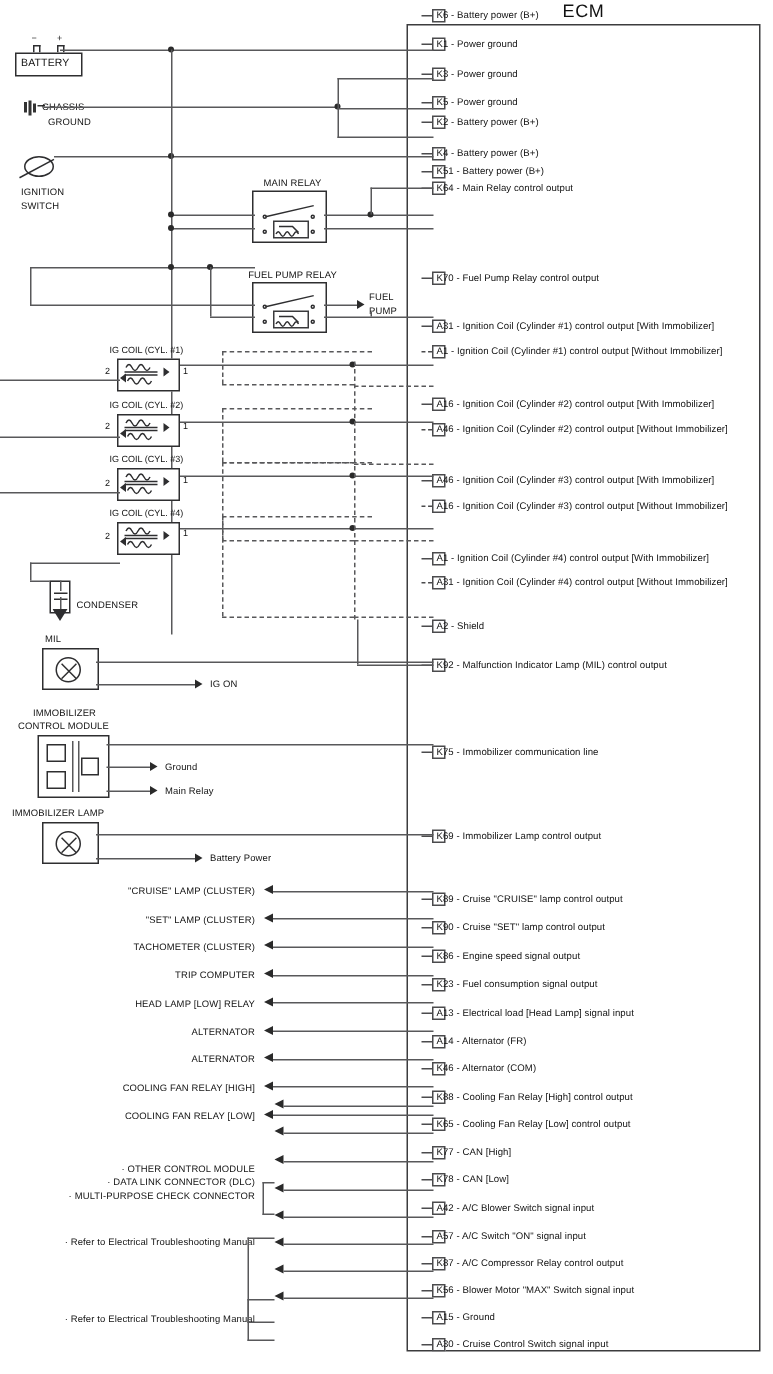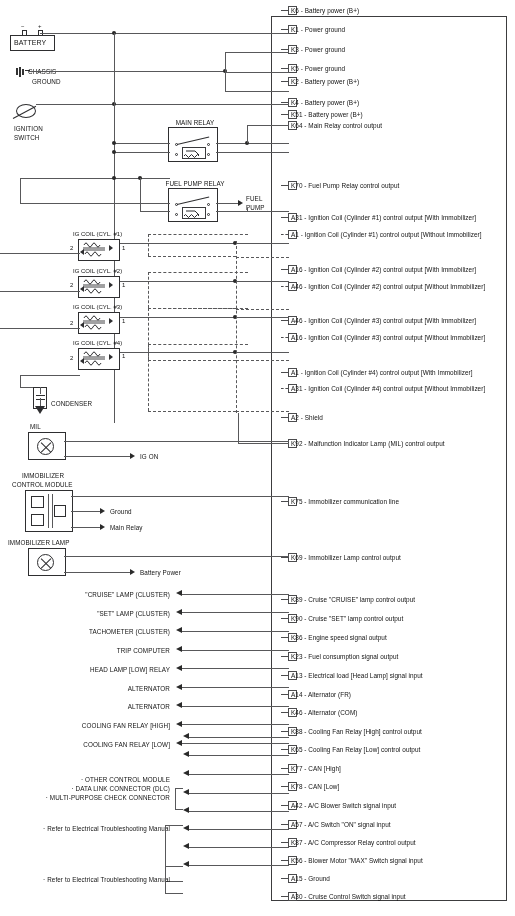--- a/index.html
+++ b/index.html
@@ -174,20 +174,21 @@
   .bracket{position:absolute;border:1px solid #58585a;border-right:none;box-sizing:border-box;}
 
   
   .imm-pad{position:absolute;border:1.2px solid #2e2e30;background:#fff;box-sizing:border-box;}
 </style>
 </head>
 <body>
 
 <div id="page">
 
+  <div id="ecm-title">ECM</div>
   <div id="ecm-box"></div>
 
   <div id="pins-layer">
       <div class="pin" style="left: 281px; top: 5px;">
         <div class="lead"></div>
         <div class="pinbox"></div>
         <span class="pintext">K6 - Battery power (B+)</span>
       </div>
       <div class="pin" style="left: 281px; top: 24px;">
         <div class="lead"></div>

